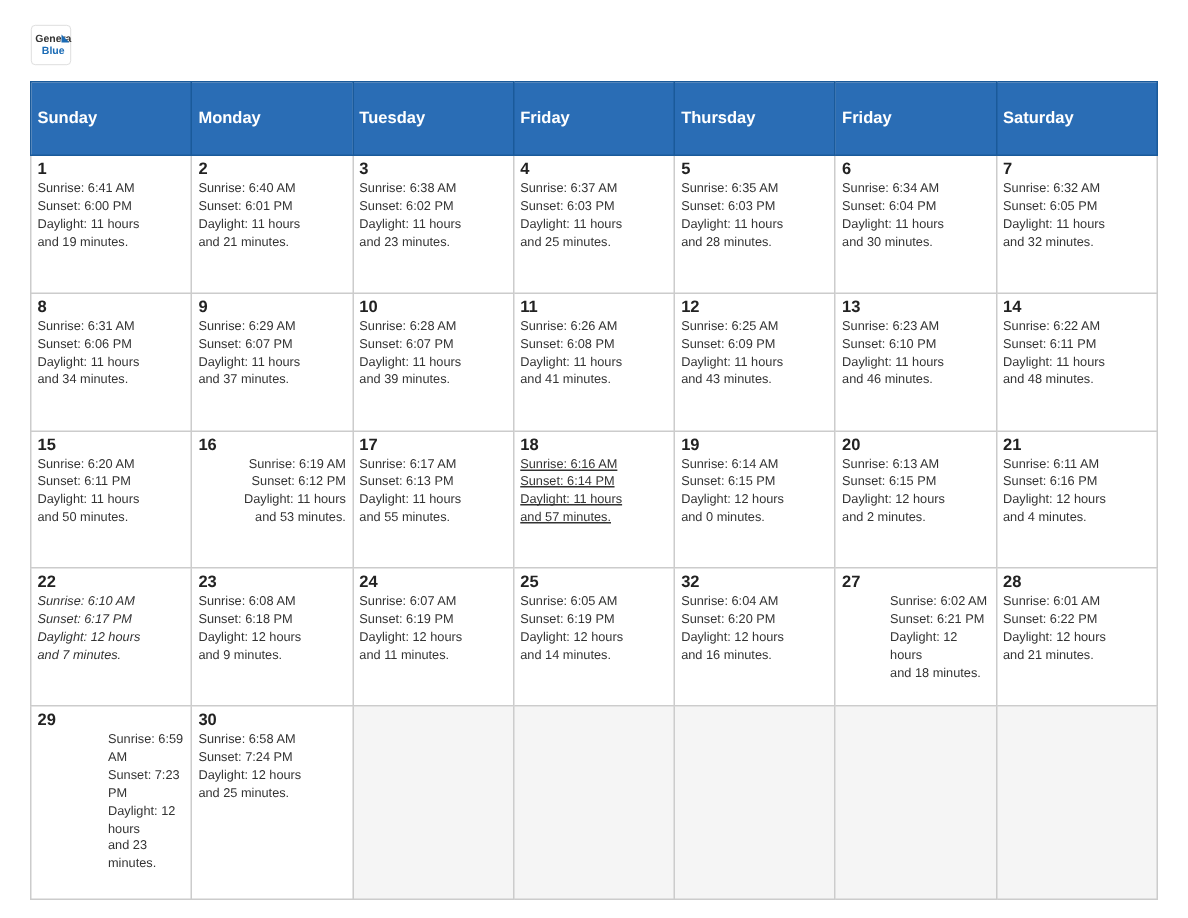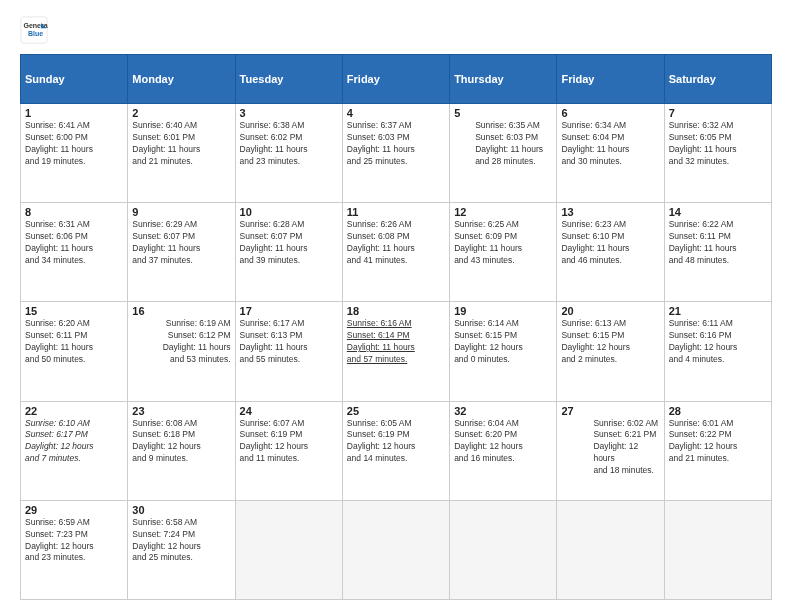--- a/index.html
+++ b/index.html
@@ -149,21 +149,21 @@
           </td>
           <td>
             <span class="day-num">4</span>
             <div class="day-info" style="white-space: pre-line;">Sunrise: 6:37 AM
 Sunset: 6:03 PM
 Daylight: 11 hours
 and 25 minutes.</div>
           </td>
           <td>
             <span class="day-num">5</span>
-            <div class="day-info" style="white-space: pre-line; margin-left: 21px;">Sunrise: 6:35 AM
+            <div class="day-info" style="white-space: pre-line;">Sunrise: 6:35 AM
 Sunset: 6:03 PM
 Daylight: 11 hours
 and 28 minutes.</div>
           </td>
           <td>
             <span class="day-num">6</span>
             <div class="day-info" style="white-space: pre-line;">Sunrise: 6:34 AM
 Sunset: 6:04 PM
 Daylight: 11 hours
 and 30 minutes.</div>
@@ -325,21 +325,21 @@
             <span class="day-num">28</span>
             <div class="day-info" style="white-space: pre-line;">Sunrise: 6:01 AM
 Sunset: 6:22 PM
 Daylight: 12 hours
 and 21 minutes.</div>
           </td>
         </tr>
         <tr>
           <td>
             <span class="day-num">29</span>
-            <div class="day-info" style="white-space: pre-line;">Sunrise: 6:59 AM
+            <div class="day-info" style="white-space: pre-line; margin-left: 47px;">Sunrise: 6:59 AM
 Sunset: 7:23 PM
 Daylight: 12 hours
 and 23 minutes.</div>
           </td>
           <td>
             <span class="day-num">30</span>
             <div class="day-info" style="white-space: pre-line;">Sunrise: 6:58 AM
 Sunset: 7:24 PM
 Daylight: 12 hours
 and 25 minutes.</div>

